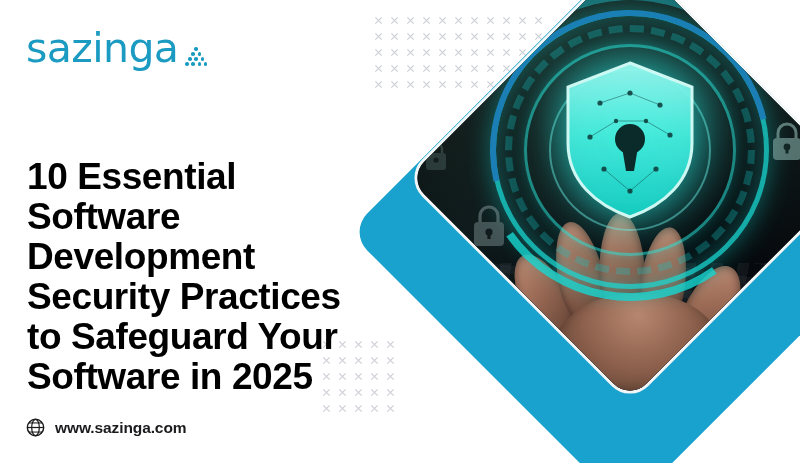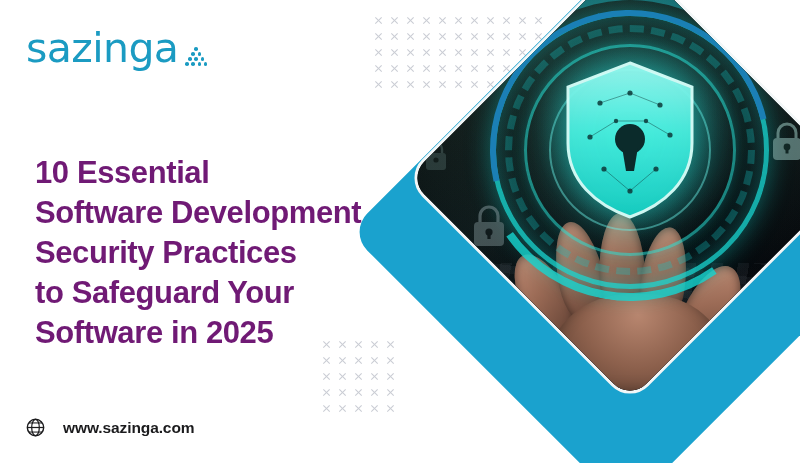--- a/index.html
+++ b/index.html
@@ -241,37 +241,36 @@
     border-radius: 50%;
     background: #1B9BC2;
   }
 
   #headline {
     position: absolute;
     left: 27px;
     top: 132px;
     width: 390px;
     font-family: "Liberation Sans", sans-serif;
-    font-size: 31px;
+    font-size: 37px;
     font-weight: 700;
     line-height: 40px;
-    color: #701a75;
+    color: #000000;
     letter-spacing: -0.4px;
     white-space: pre-line;
     z-index: 6;
-    margin-left: 8px;
   }
 
   #footer {
     position: absolute;
     left: 26px;
     top: 418px;
     display: flex;
     align-items: center;
-    gap: 18px;
+    gap: 10px;
     z-index: 6;
   }
   #footer-url {
     font-family: "Liberation Sans", sans-serif;
     font-size: 15.5px;
     font-weight: 700;
     color: #1b1b1d;
     letter-spacing: -0.1px;
   }
 </style>

